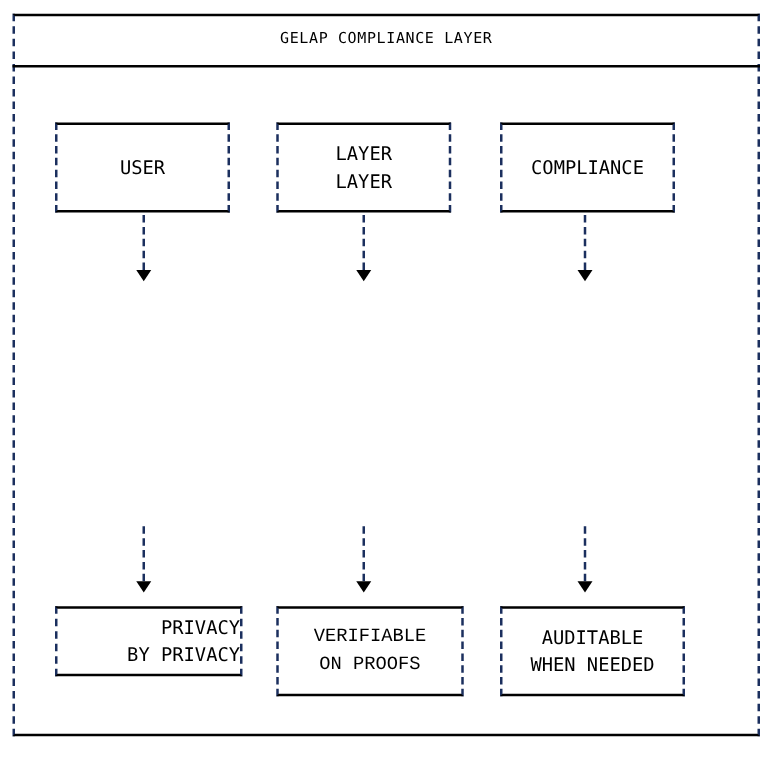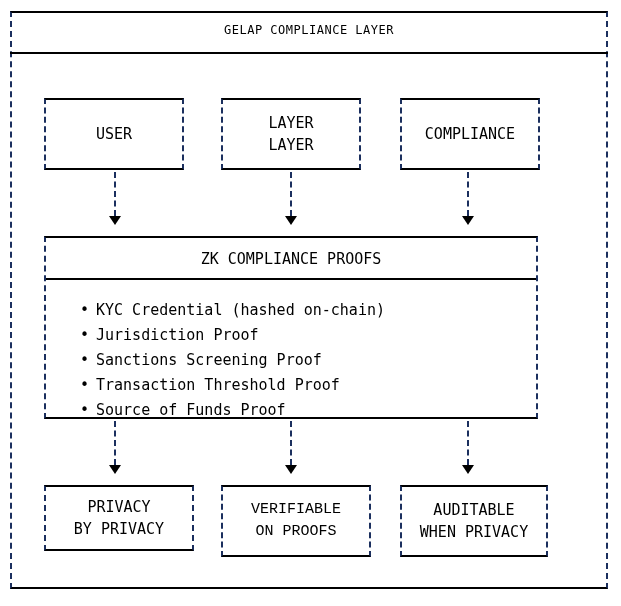--- a/index.html
+++ b/index.html
@@ -177,52 +177,42 @@
   </div>
   <div class="arrow" style="left:284px; top:172px; height:62px;">
     <div class="shaft" style="height:44px;"></div>
     <div class="head" style="top:44px;"></div>
   </div>
   <div class="arrow" style="left:461px; top:172px; height:62px;">
     <div class="shaft" style="height:44px;"></div>
     <div class="head" style="top:44px;"></div>
   </div>
 
-  <div class="zk-panel">
-    <div class="zk-title">ZK COMPLIANCE PROOFS</div>
-    <ul class="zk-list">
-      <li>KYC Credential (hashed on-chain)</li>
-      <li>Jurisdiction Proof</li>
-      <li>Sanctions Screening Proof</li>
-      <li>Transaction Threshold Proof</li>
-      <li>Source of Funds Proof</li>
-    </ul>
-  </div>
 
   <div class="arrow" style="left:108px; top:421px; height:62px;">
     <div class="shaft" style="height:44px;"></div>
     <div class="head" style="top:44px;"></div>
   </div>
   <div class="arrow" style="left:284px; top:421px; height:62px;">
     <div class="shaft" style="height:44px;"></div>
     <div class="head" style="top:44px;"></div>
   </div>
   <div class="arrow" style="left:461px; top:421px; height:62px;">
     <div class="shaft" style="height:44px;"></div>
     <div class="head" style="top:44px;"></div>
   </div>
 
-  <div class="node" style="left:44px; top:485px; width:150px; height:66px;">
+  <div class="node" style="left:44px; top:485px; width:150px; height:56px;align-items:flex-end;">
     <span class="line">PRIVACY</span>
     <span class="line">BY PRIVACY</span>
   </div>
 
   <div class="node" style="left:221px; top:485px; width:150px; height:72px;font-family:Liberation Mono, monospace;">
     <span class="line">VERIFIABLE</span>
     <span class="line">ON PROOFS</span>
   </div>
 
   <div class="node" style="left:400px; top:485px; width:148px; height:72px;">
     <span class="line">AUDITABLE</span>
-    <span class="line">WHEN PRIVACY</span>
+    <span class="line">WHEN NEEDED</span>
   </div>
 
 </div>
 
 </body></html>

